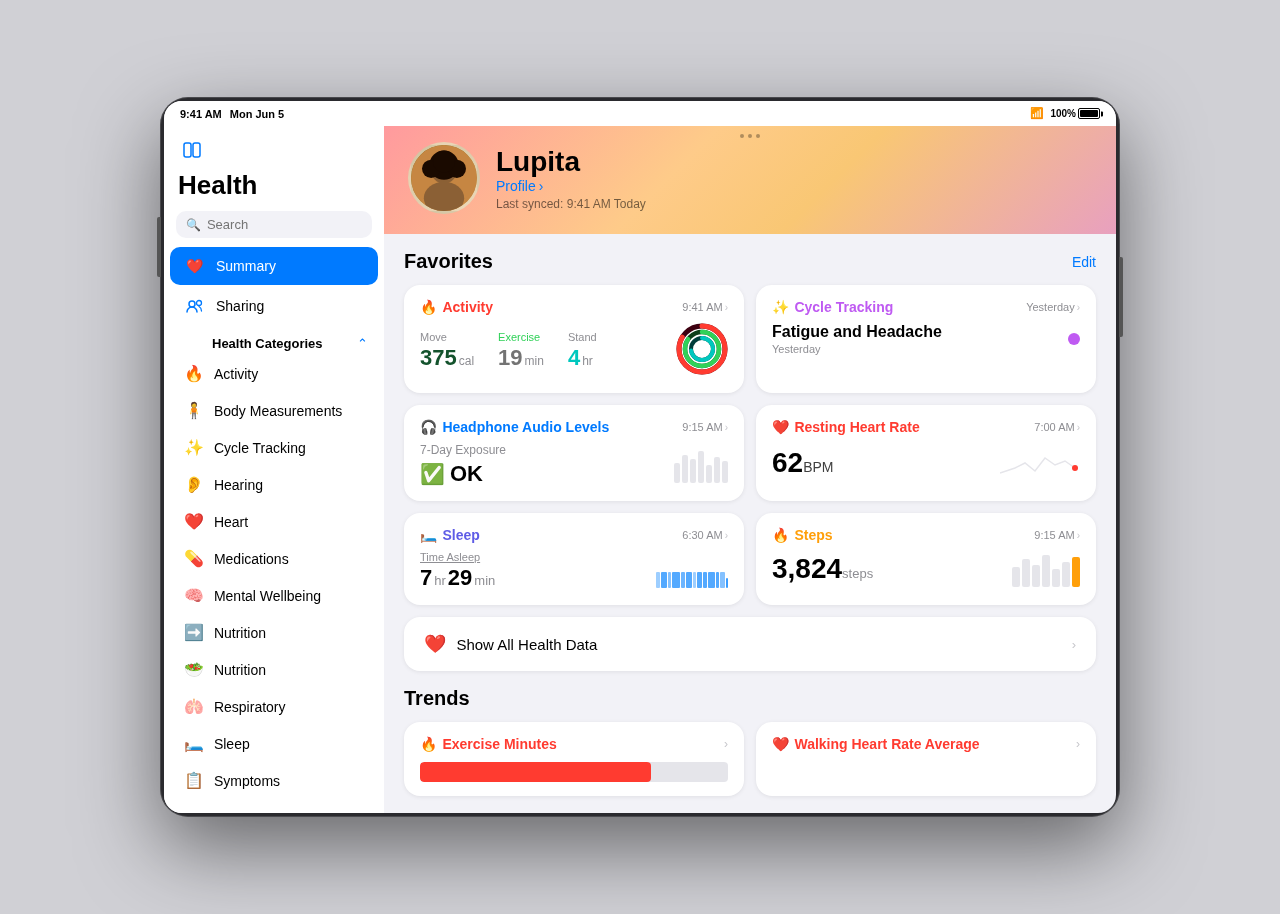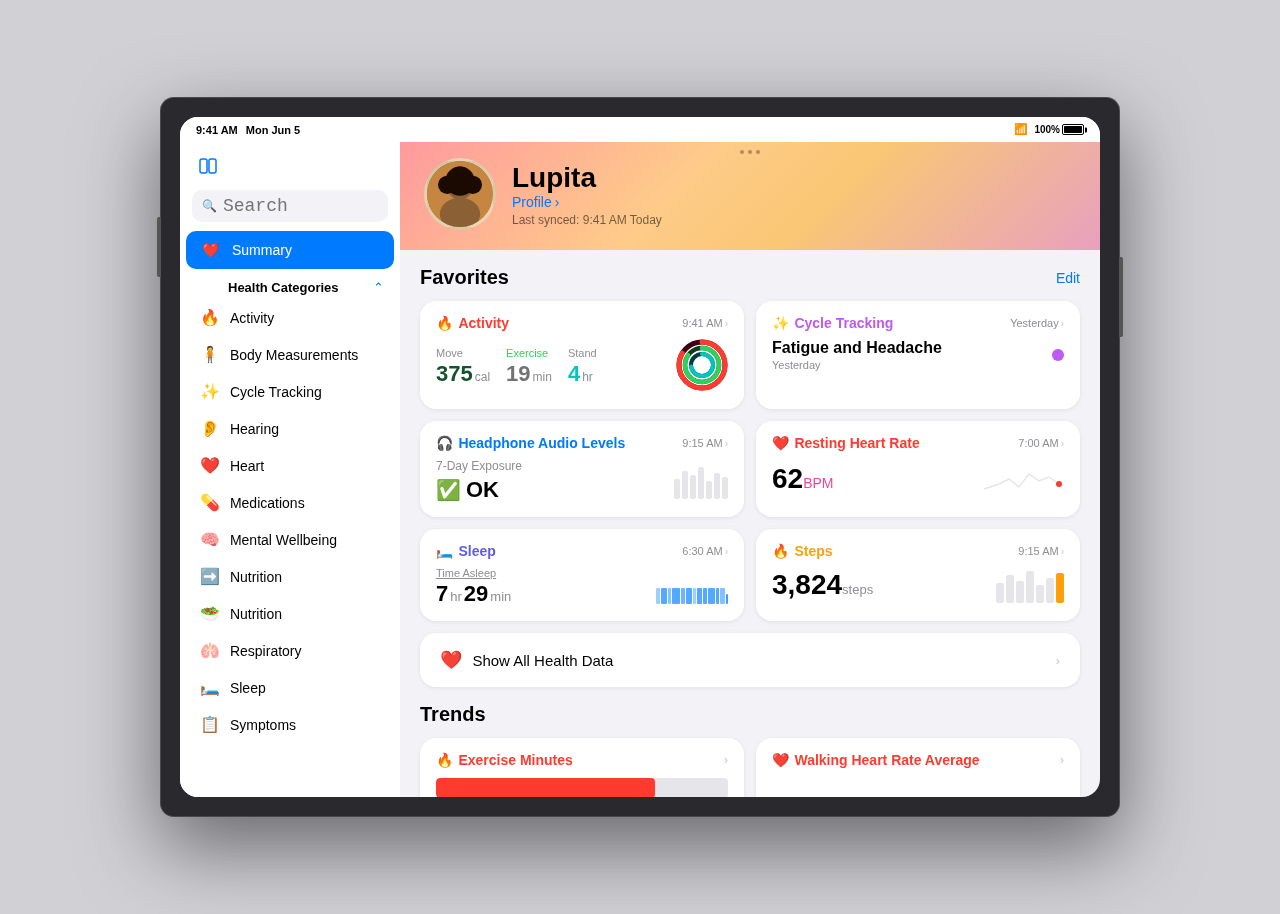--- a/index.html
+++ b/index.html
@@ -9,22 +9,22 @@
       align-items: center;
       justify-content: center;
       min-height: 100vh;
       font-family: -apple-system, BlinkMacSystemFont, 'SF Pro Display', 'Helvetica Neue', sans-serif;
     }
 
     .device-frame {
       width: 960px;
       height: 720px;
       background: #2a2a2e;
-      border-radius: 14px;
-      padding: 20px;
+      border-radius: 28px;
+      padding: 4px;
       box-shadow: 0 30px 80px rgba(0,0,0,0.5), inset 0 0 0 1px rgba(255,255,255,0.15);
       position: relative;
     }
 
     .device-screen {
       width: 100%;
       height: 100%;
       background: #f2f2f7;
       border-radius: 18px;
       overflow: hidden;
@@ -112,25 +112,24 @@
       background: #f2f2f7;
       border-radius: 10px;
       padding: 6px 10px;
       display: flex;
       align-items: center;
       gap: 6px;
     }
     .search-bar input {
       border: none;
       background: transparent;
-      font-size: 18px;
+      font-size: 13px;
       color: #8b5cf6;
       outline: none;
       flex: 1;
-      font-family: Liberation Mono, monospace;
     }
     .search-icon { color: #8e8e93; font-size: 12px; }
 
     .nav-item {
       display: flex;
       align-items: center;
       padding: 8px 14px;
       gap: 10px;
       cursor: pointer;
       border-radius: 10px;
@@ -308,21 +307,21 @@
       height: 36px;
     }
     .bar-col {
       width: 6px;
       background: #e5e5ea;
       border-radius: 2px;
     }
 
     
     .bpm-value { font-size: 28px; font-weight: 700; }
-    .bpm-unit { font-size: 14px; font-weight: 500; color: #ec4899; }
+    .bpm-unit { font-size: 14px; font-weight: 500; color: #404040; }
 
     
     .sleep-value { font-size: 22px; font-weight: 700; }
     .sleep-unit { font-size: 13px; color: #8e8e93; }
 
     
     .steps-value { font-size: 28px; font-weight: 700; }
     .steps-unit { font-size: 13px; color: #8e8e93; font-weight: 500; }
 
     
@@ -449,32 +448,46 @@
 
       <div class="sidebar">
         <div class="sidebar-header">
           <div class="sidebar-toggle">
             <svg width="20" height="20" viewBox="0 0 20 20" fill="none">
               <rect x="2" y="3" width="7" height="14" rx="2" fill="none" stroke="#007AFF" stroke-width="1.5"></rect>
               <rect x="11" y="3" width="7" height="14" rx="2" fill="none" stroke="#007AFF" stroke-width="1.5"></rect>
             </svg>
           </div>
         </div>
+        <div style="padding: 0 14px 6px;">
+          <span class="sidebar-title">Health</span>
+        </div>
 
         <div class="search-bar">
           <span class="search-icon">🔍</span>
           <input type="text" placeholder="Search" style="">
 
         </div>
 
         <div class="nav-item active">
           <div class="nav-item-icon" style="background: transparent;">❤️</div>
           <span class="nav-item-label">Summary</span>
         </div>
 
+        <div class="nav-item">
+          <div class="nav-item-icon">
+            <svg width="18" height="14" viewBox="0 0 18 14" fill="none">
+              <circle cx="6" cy="5" r="3" stroke="#007AFF" stroke-width="1.5"></circle>
+              <path d="M1 13c0-2.76 2.24-5 5-5s5 2.24 5 5" stroke="#007AFF" stroke-width="1.5" stroke-linecap="round"></path>
+              <circle cx="13" cy="4" r="2.5" stroke="#007AFF" stroke-width="1.3"></circle>
+              <path d="M15.5 12c0-2.2-1.3-3.8-2.5-4.5" stroke="#007AFF" stroke-width="1.3" stroke-linecap="round"></path>
+            </svg>
+          </div>
+          <span class="nav-item-label">Sharing</span>
+        </div>
 
         <div class="section-header">
           <span class="section-header-label">Health Categories</span>
           <span class="section-chevron">⌃</span>
         </div>
 
         <div class="nav-item">
           <span style="font-size:16px;">🔥</span>
           <span class="nav-item-label">Activity</span>
         </div>
@@ -568,21 +581,21 @@
                 <div class="card-title red-color">
                   <span>🔥</span>
                   <span>Activity</span>
                 </div>
                 <div class="card-time">
                   <span>9:41 AM</span>
                   <span class="card-chevron">›</span>
                 </div>
               </div>
               <div class="card-body-row">
-                <div style="display:flex; gap:16px; ">
+                <div style="display:flex; gap:24px; ">
                   <div class="metric">
                     <div class="metric-label">Move</div>
                     <div style="display:flex;align-items:baseline;gap:2px;">
                       <span class="metric-value move">375</span>
                       <span class="metric-unit">cal</span>
                     </div>
                   </div>
                   <div class="metric">
                     <div class="metric-label" style="color:#30d158;">Exercise</div>
                     <div style="display:flex;align-items:baseline;gap:2px;">

